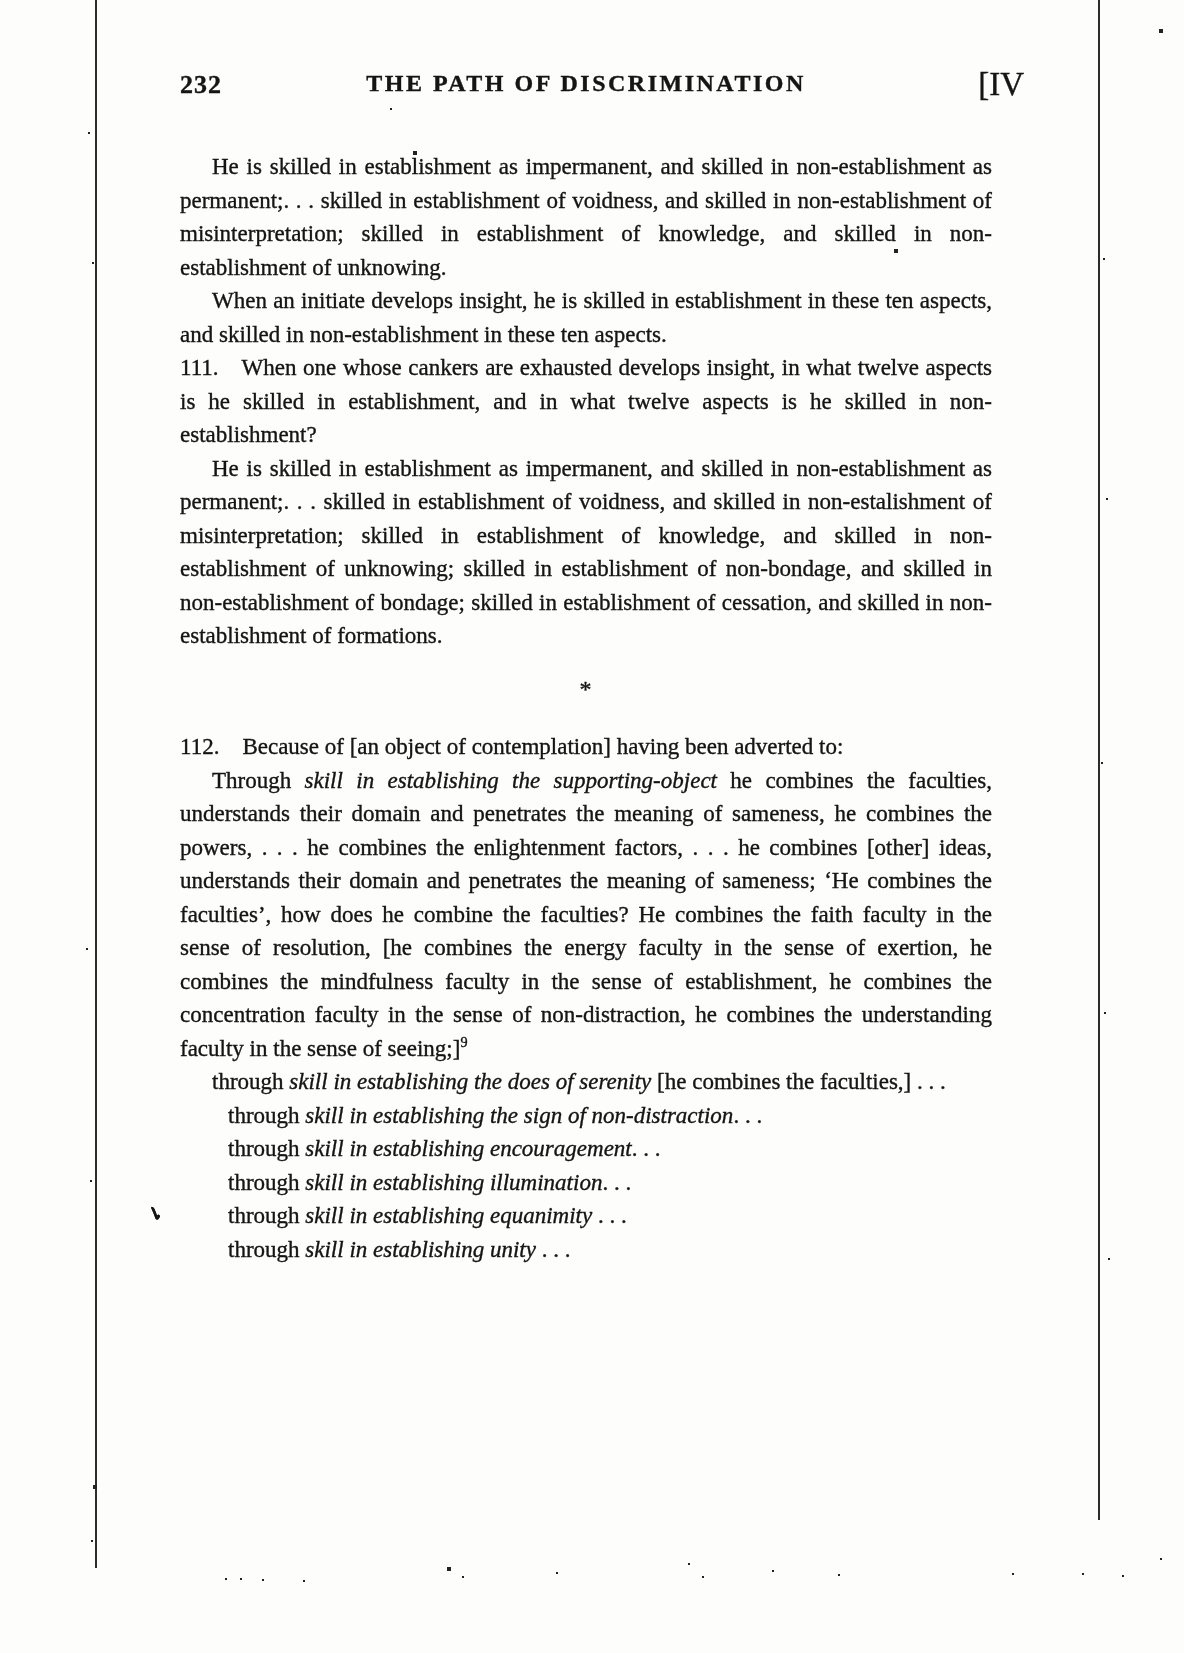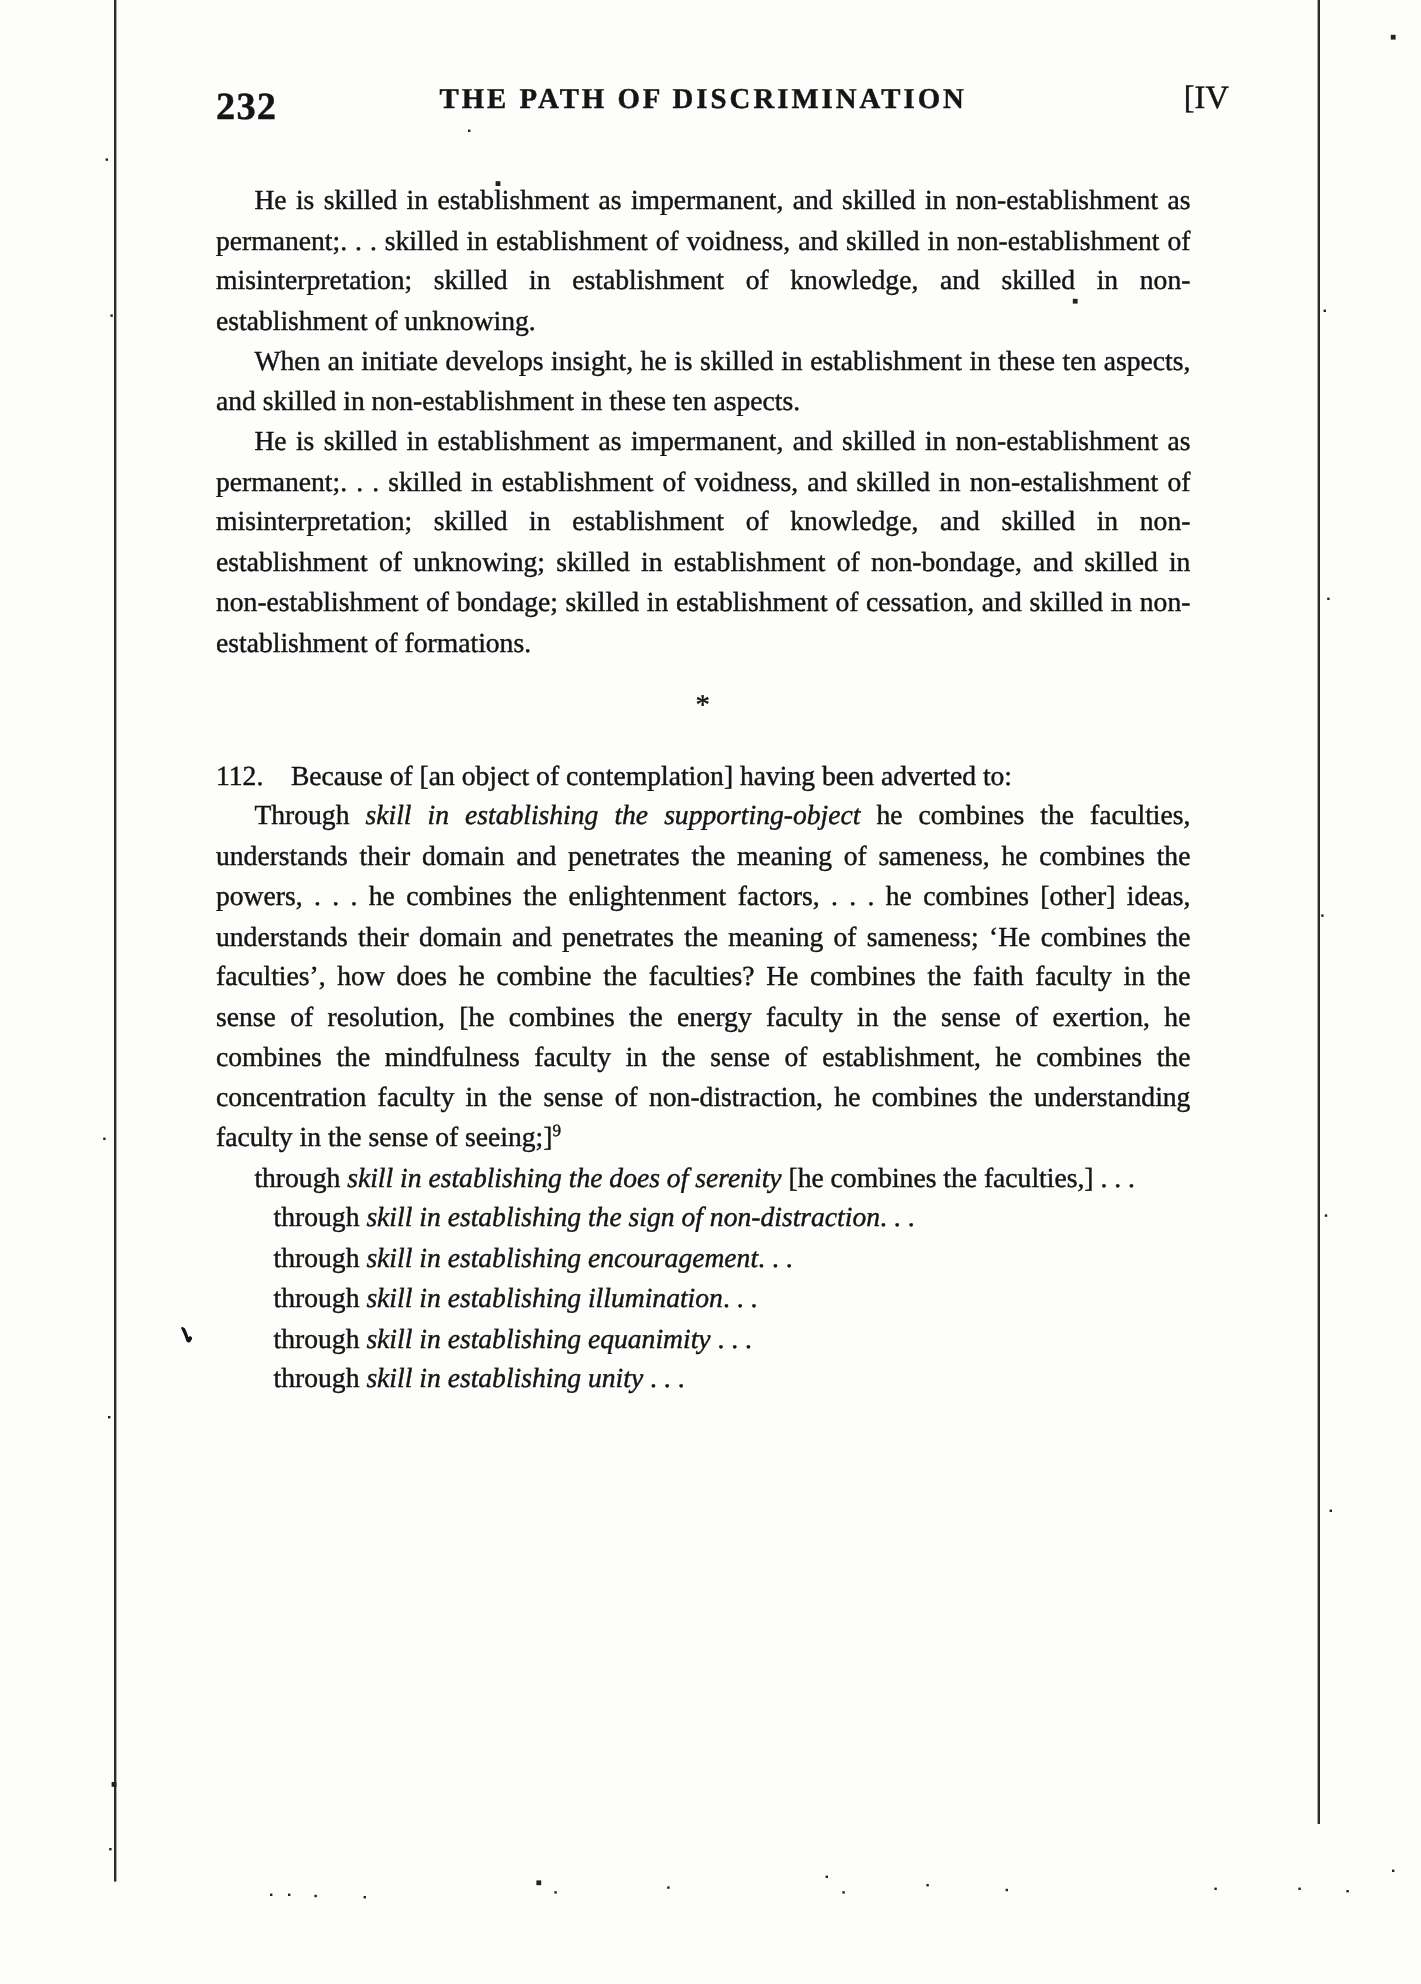--- a/index.html
+++ b/index.html
@@ -25,24 +25,24 @@
       1104px 1012px 0 0 #222, 1108px 1258px 0 0 #222, 1160px 30px 0 1px #222,
       390px 108px 0 0 #222, 414px 152px 0 1px #222, 895px 250px 0 1px #222,
       225px 1578px 0 0 #222, 240px 1578px 0 0 #222, 262px 1579px 0 0 #222,
       303px 1580px 0 0 #222, 448px 1568px 0 1px #222, 462px 1576px 0 0 #222,
       556px 1572px 0 0 #222, 688px 1563px 0 0 #222, 702px 1576px 0 0 #222,
       772px 1570px 0 0 #222, 838px 1574px 0 0 #222, 1012px 1573px 0 0 #222,
       1082px 1573px 0 0 #222, 1122px 1575px 0 0 #222, 1160px 1558px 0 0 #222;}
   
   .content{position:absolute;left:180px;top:70px;width:812px;}
   .header{position:relative;display:flex;align-items:baseline;height:40px;}
-  .page-number{font-size:32px;letter-spacing:1px;font-weight:bold;}
+  .page-number{font-size:26px;letter-spacing:1px;font-weight:bold;}
   .running-title{position:absolute;left:0;right:0;text-align:center;
     font-size:24px;font-weight:bold;letter-spacing:2.5px;}
-  .volume-marker{position:absolute;right:-32px;top:-4px;font-size:27px;text-align:right;}
+  .volume-marker{position:absolute;right:-32px;top:-4px;font-size:33px;text-align:right;}
   .body-text{margin-top:40px;font-size:23px;line-height:33.5px;}
   .para{margin:0;text-align:justify;}
   .para.indent{text-indent:32px;}
   .para.flush{text-indent:0;}
   .para.list{text-indent:48px;text-align:left;}
   .para.separator{text-align:center;text-indent:0;margin:20px 0 24px 0;
     font-size:24px;letter-spacing:1px;}
   .it{font-style:italic;}
   sup{font-size:0.62em;line-height:0;}
   .marked{position:relative;}
@@ -60,20 +60,21 @@
   <div class="content">
     <div class="header">
       <span class="page-number">232</span>
       <span class="running-title">THE PATH OF DISCRIMINATION</span>
       <span class="volume-marker">[IV</span>
     </div>
 
     <div class="body-text">
         <p class="para indent"><span>He is skilled in establishment as impermanent, and skilled in non-establishment as permanent;. . . skilled in establishment of voidness, and skilled in non-establishment of misinterpretation; skilled in establishment of knowledge, and skilled in non-establishment of unknowing.</span></p>
         <p class="para indent"><span>When an initiate develops insight, he is skilled in establishment in these ten aspects, and skilled in non-establishment in these ten aspects.</span></p>
+        <p class="para flush"><span>111. When one whose cankers are exhausted develops insight, in what twelve aspects is he skilled in establishment, and in what twelve aspects is he skilled in non-establishment?</span></p>
         <p class="para indent"><span>He is skilled in establishment as impermanent, and skilled in non-establishment as permanent;. . . skilled in establishment of voidness, and skilled in non-estalishment of misinterpretation; skilled in establishment of knowledge, and skilled in non-establishment of unknowing; skilled in establishment of non-bondage, and skilled in non-establishment of bondage; skilled in establishment of cessation, and skilled in non-establishment of formations.</span></p>
         <p class="para separator"><span>*</span></p>
         <p class="para flush"><span>112. Because of [an object of contemplation] having been adverted to:</span></p>
         <p class="para indent"><span>Through </span><span class="it">skill in establishing the supporting-object</span><span> he combines the faculties, understands their domain and penetrates the meaning of sameness, he combines the powers, . . . he combines the enlightenment factors, . . . he combines [other] ideas, understands their domain and penetrates the meaning of sameness; ‘He combines the faculties’, how does he combine the faculties? He combines the faith faculty in the sense of resolution, [he combines the energy faculty in the sense of exertion, he combines the mindfulness faculty in the sense of establishment, he combines the concentration faculty in the sense of non-distraction, he combines the understanding faculty in the sense of seeing;]</span><sup>9</sup></p>
         <p class="para indent"><span>through </span><span class="it">skill in establishing the does of serenity</span><span> [he combines the faculties,] . . .</span></p>
         <p class="para list"><span>through </span><span class="it">skill in establishing the sign of non-distraction</span><span>. . .</span></p>
         <p class="para list"><span>through </span><span class="it">skill in establishing encouragement</span><span>. . .</span></p>
         <p class="para list"><span>through </span><span class="it">skill in establishing illumination</span><span>. . .</span></p>
         <p class="para list marked"><span>through </span><span class="it">skill in establishing equanimity</span><span> . . .</span><span class="pencil-mark">✓</span></p>
         <p class="para list"><span>through </span><span class="it">skill in establishing unity</span><span> . . .</span></p>

